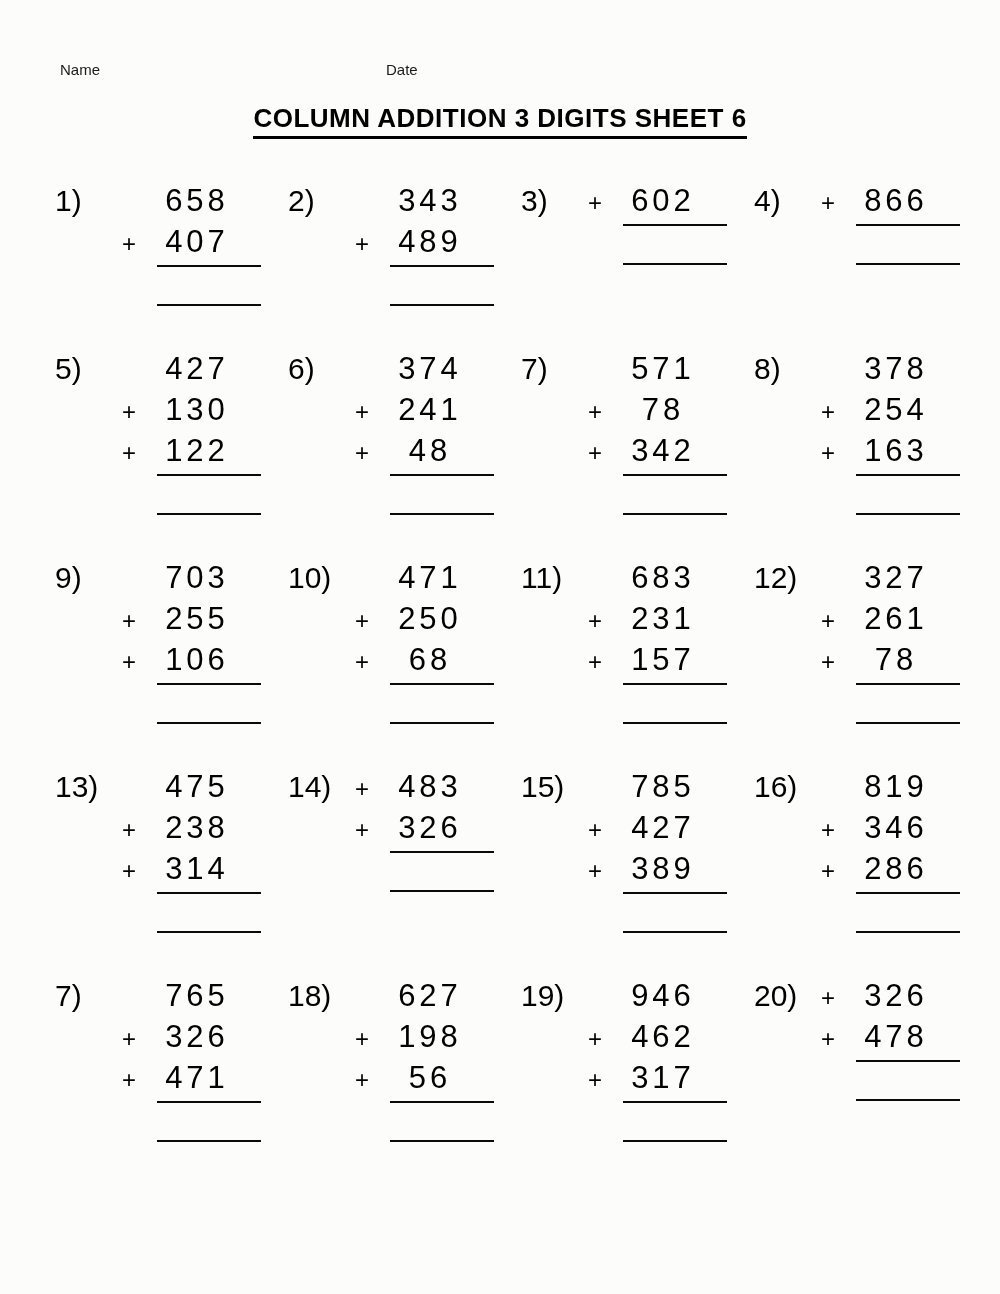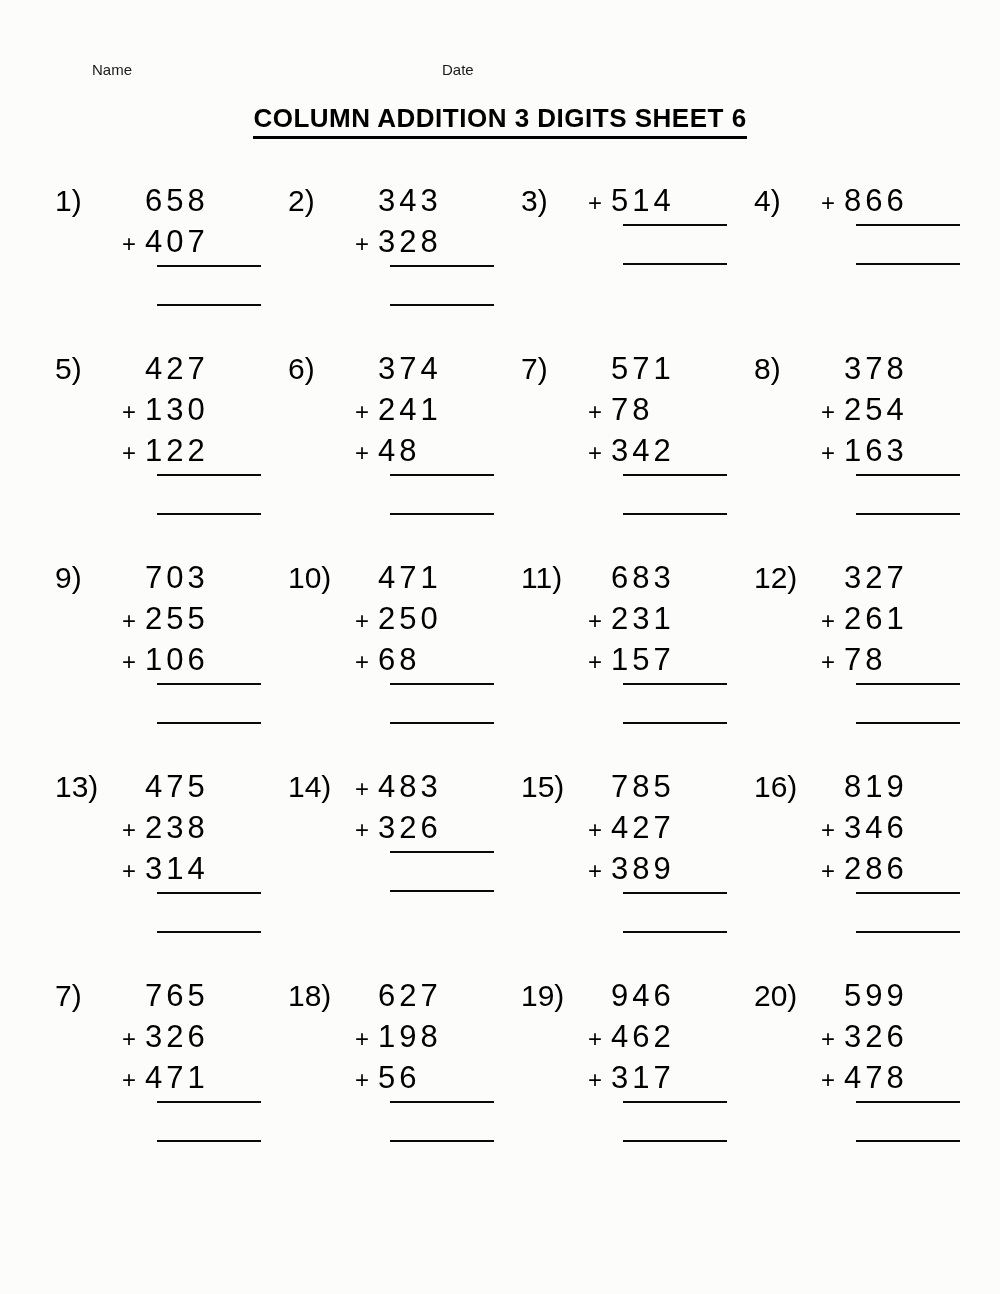--- a/index.html
+++ b/index.html
@@ -17,24 +17,23 @@
     position: relative;
     width: 1000px;
     height: 1294px;
     overflow: hidden;
   }
   .field-label {
     position: absolute;
     top: 61px;
     font-size: 15px;
     color: #1a1a1a;
-    margin-left: 32px;
   }
   .field-label.name { left: 60px; }
-  .field-label.date { left: 410px; }
+  .field-label.date { left: 386px; }
   .title-wrap {
     position: absolute;
     top: 103px;
     left: 0;
     width: 1000px;
     text-align: center;
   }
   .title {
     display: inline-block;
     font-size: 26px;
@@ -70,21 +69,21 @@
   .op {
     width: 32px;
     font-size: 24px;
     line-height: 41px;
     text-align: center;
   }
   .num {
     width: 104px;
     font-size: 31px;
     line-height: 41px;
-    text-align: left;
+    text-align: center;
     letter-spacing: 4px;
   }
   .rule {
     height: 2px;
     background: #0a0a0a;
     width: 104px;
     margin-left: 44px;
   }
   .sum-rule { margin-top: 3px; }
   .answer-rule { margin-top: 37px; }
@@ -119,33 +118,33 @@
 
   <div class="problem">
     <div class="p-label">2)</div>
     <div class="p-stack">
       <div class="num-row">
             <span class="op"></span>
             <span class="num">343</span>
           </div>
           <div class="num-row">
             <span class="op">+</span>
-            <span class="num">328</span>
+            <span class="num">489</span>
           </div>
           <div class="rule sum-rule"></div>
       <div class="rule answer-rule"></div>
     </div>
   </div>
 
   <div class="problem">
     <div class="p-label">3)</div>
     <div class="p-stack">
           <div class="num-row">
             <span class="op">+</span>
-            <span class="num">514</span>
+            <span class="num">602</span>
           </div>
           <div class="rule sum-rule"></div>
       <div class="rule answer-rule"></div>
     </div>
   </div>
 
   <div class="problem">
     <div class="p-label">4)</div>
     <div class="p-stack">
           <div class="num-row">
@@ -449,24 +448,20 @@
             <span class="num">317</span>
           </div>
           <div class="rule sum-rule"></div>
       <div class="rule answer-rule"></div>
     </div>
   </div>
 
   <div class="problem">
     <div class="p-label">20)</div>
     <div class="p-stack">
-      <div class="num-row">
-            <span class="op"></span>
-            <span class="num">599</span>
-          </div>
           <div class="num-row">
             <span class="op">+</span>
             <span class="num">326</span>
           </div>
           <div class="num-row">
             <span class="op">+</span>
             <span class="num">478</span>
           </div>
           <div class="rule sum-rule"></div>
       <div class="rule answer-rule"></div>

